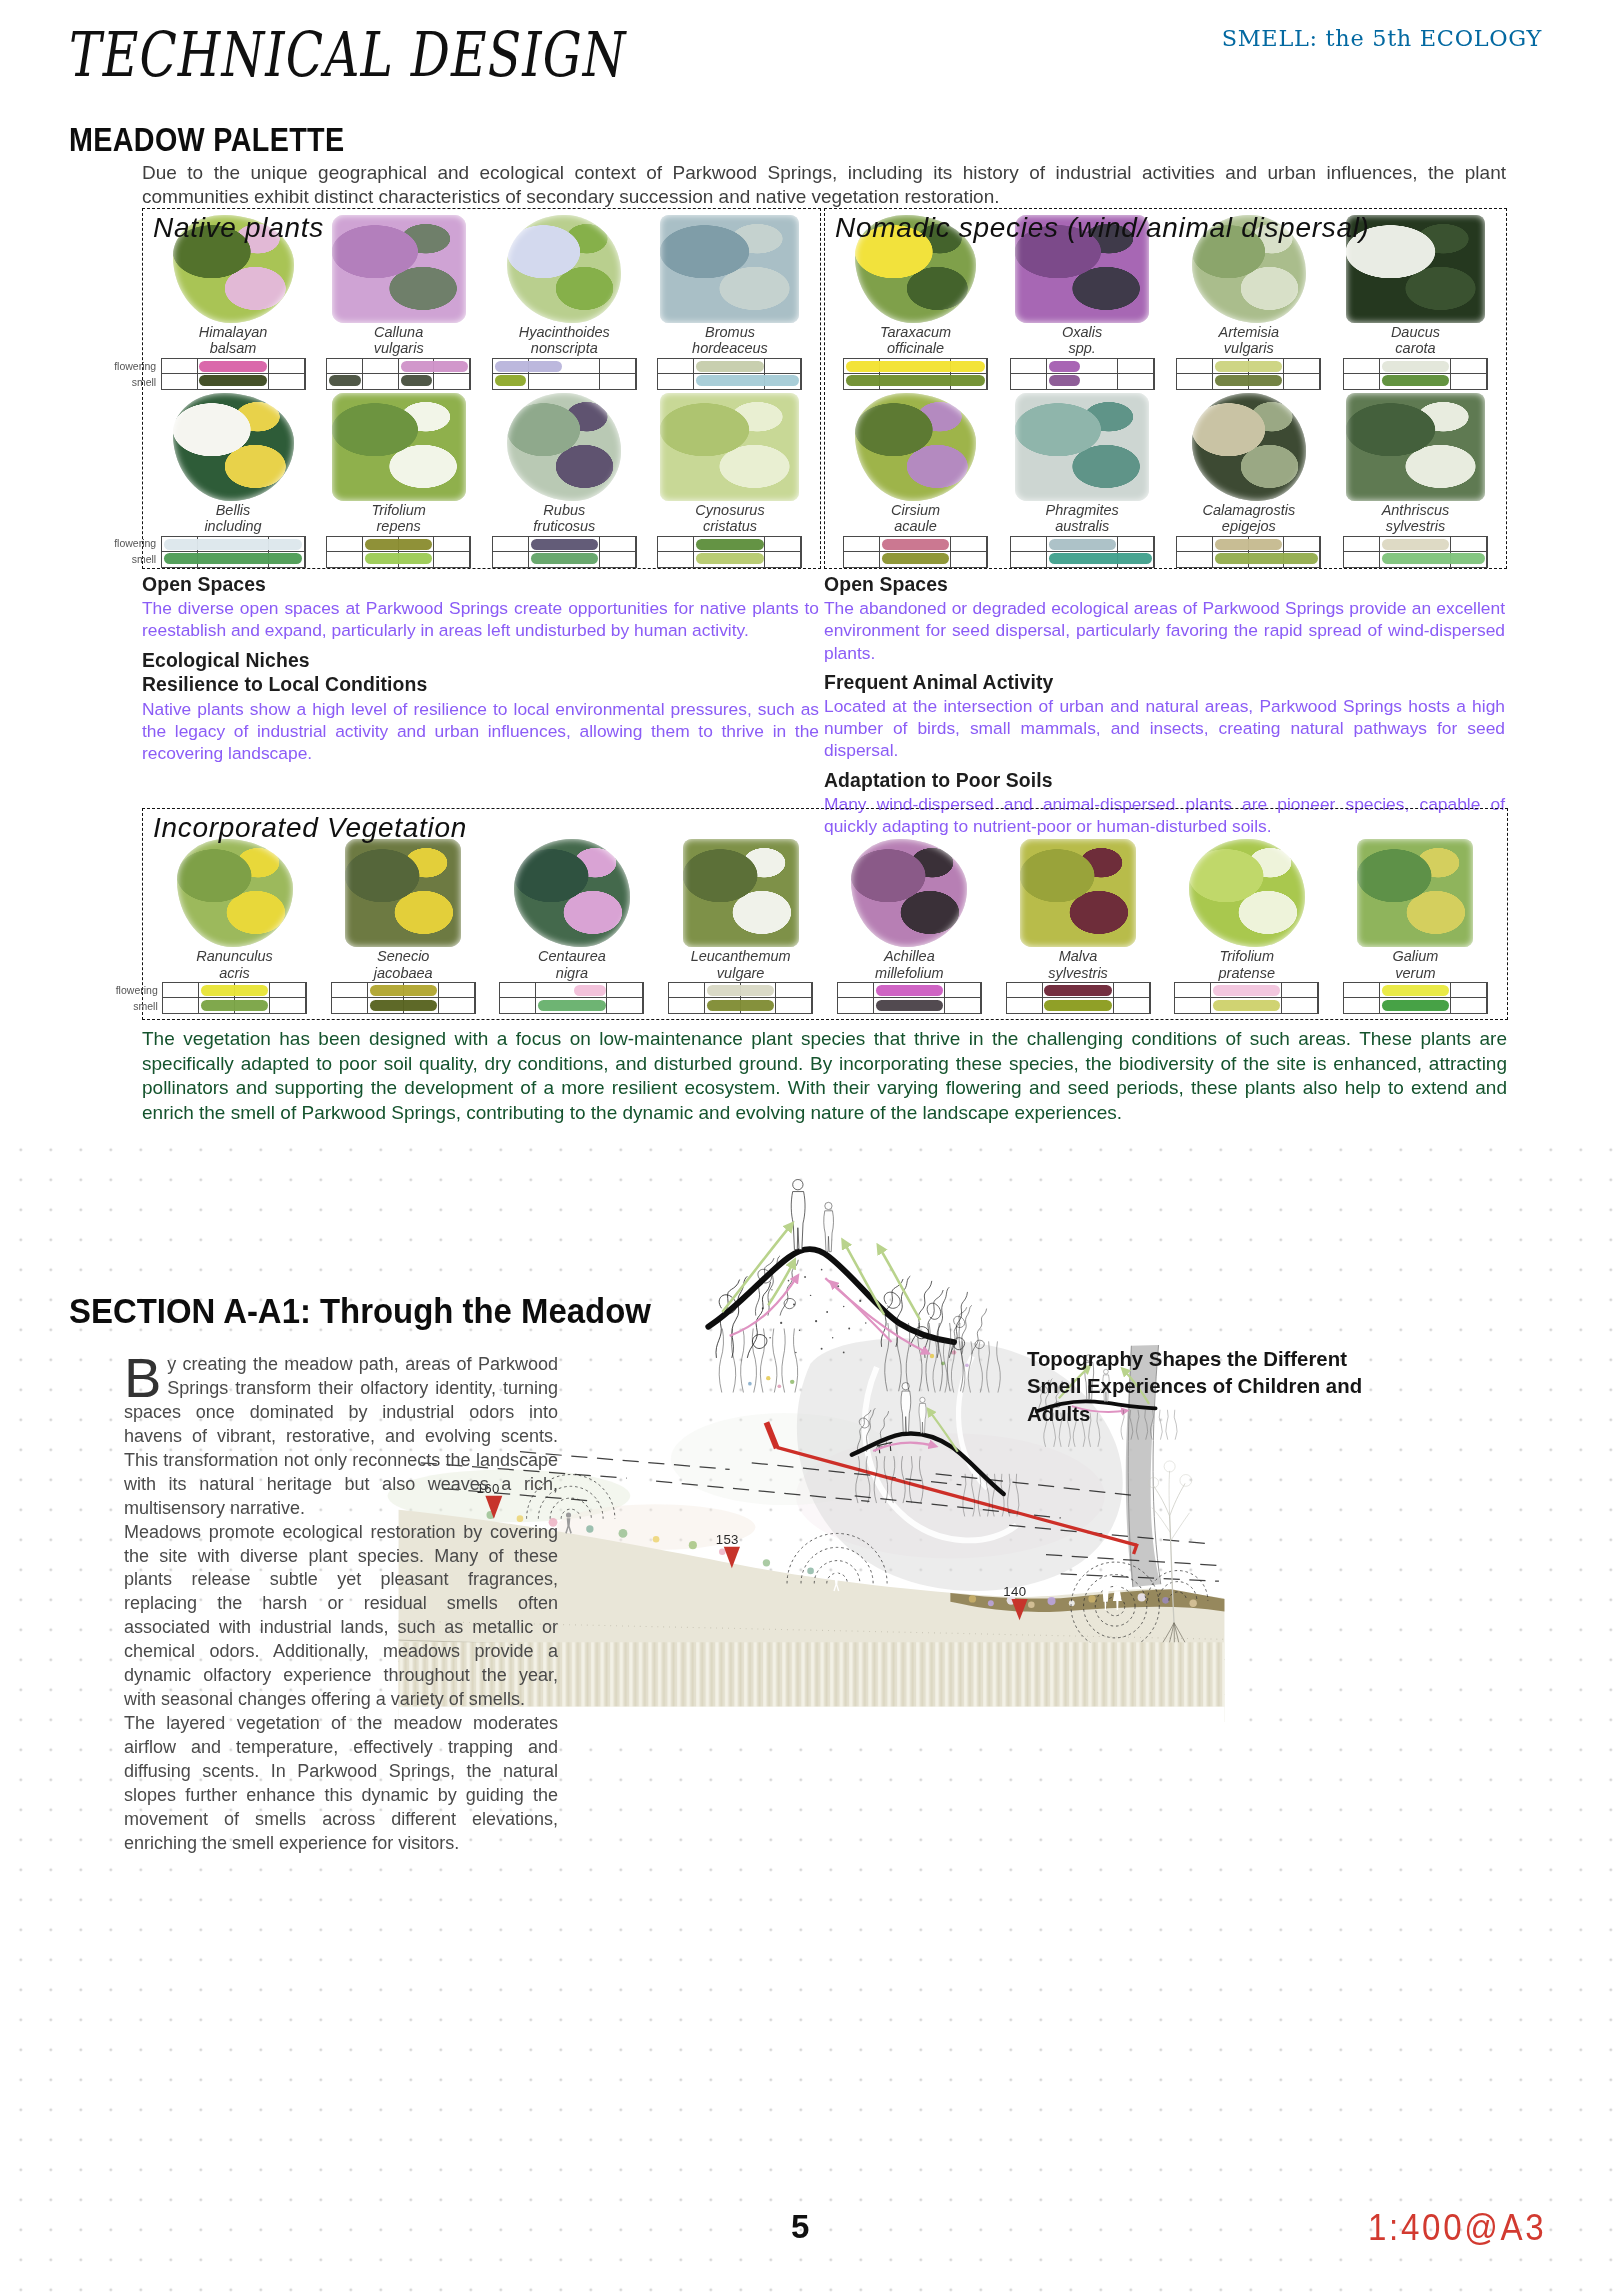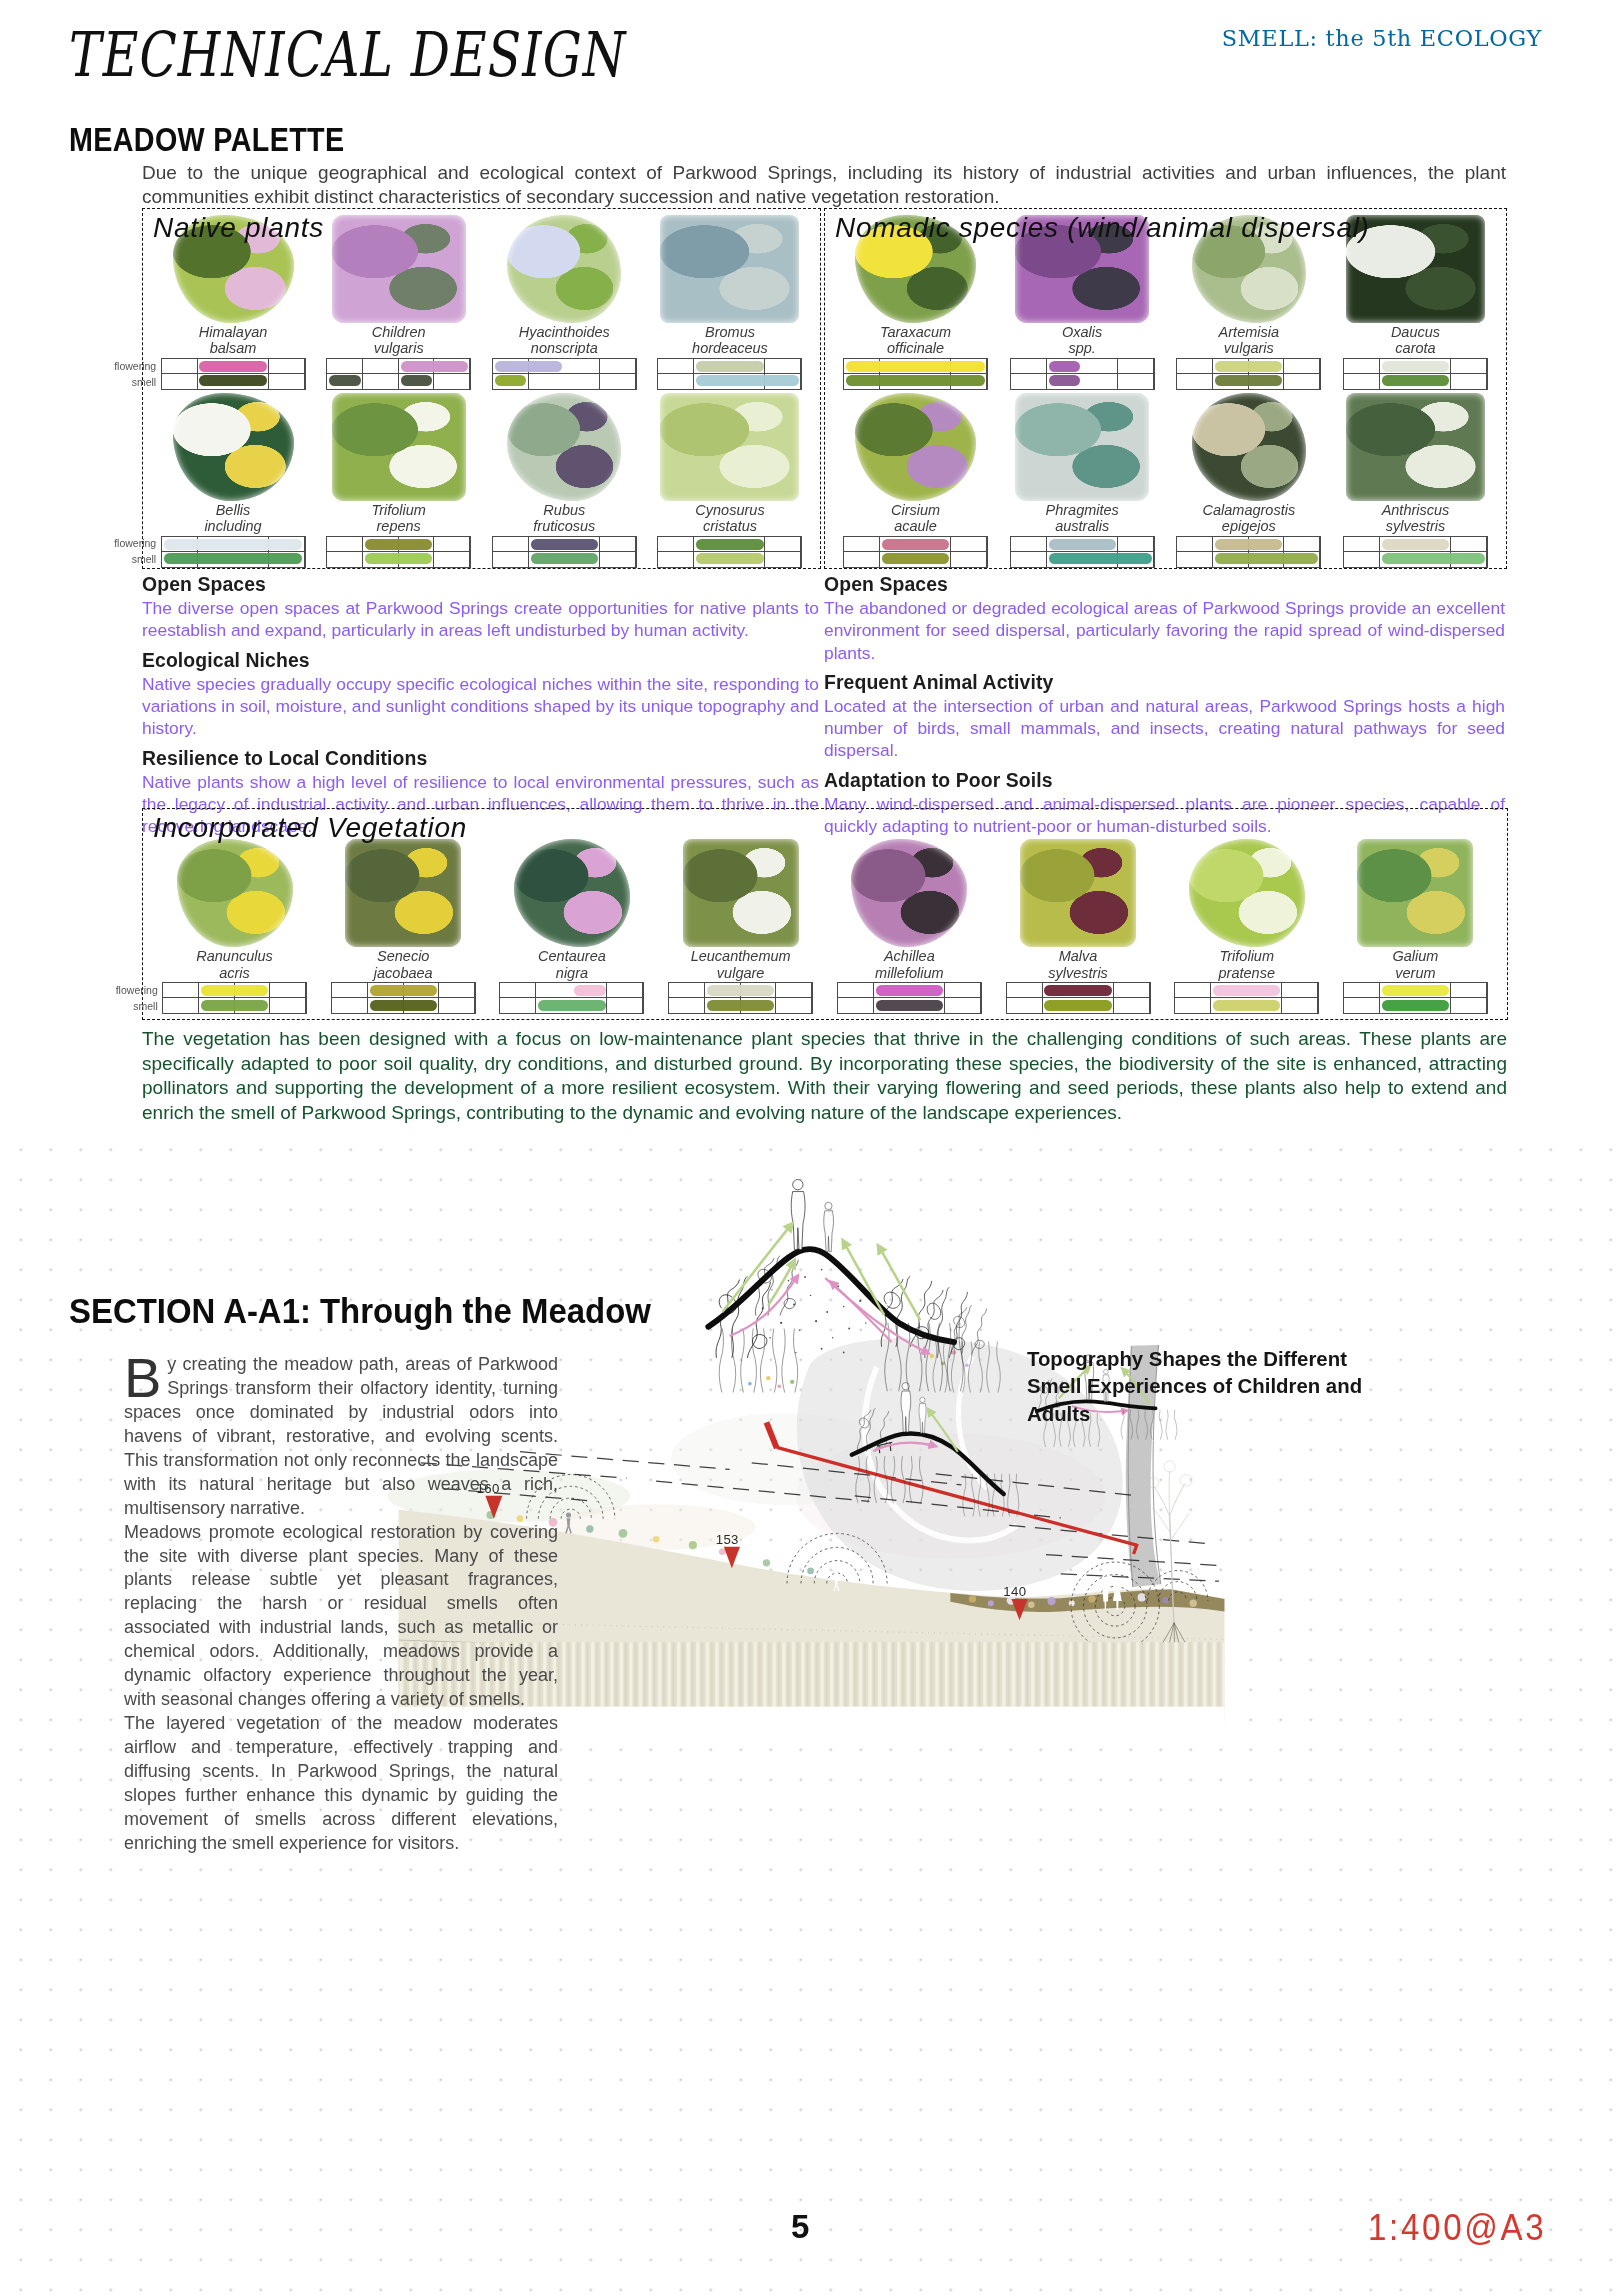--- a/index.html
+++ b/index.html
@@ -84,21 +84,21 @@
             </div>
             <div class="pgrid">
               <div class="blob" style="top: 2.2px; left: calc(25% + 2.2px); width: calc(50% - 4.3px); background: rgb(216, 99, 168);"></div>
               <div class="blob" style="top: 16.6px; left: calc(25% + 2.2px); width: calc(50% - 4.3px); background: rgb(61, 74, 32);"></div>
             </div>
           </div>
         </div>
         <div class="card">
           <div class="pimg" style="background: radial-gradient(55% 42% at 32% 34%, rgb(179, 127, 188) 0px, rgb(179, 127, 188) 58%, transparent 59%), radial-gradient(48% 38% at 68% 68%, rgb(111, 127, 106) 0px, rgb(111, 127, 106) 52%, transparent 53%), radial-gradient(40% 30% at 70% 22%, rgb(111, 127, 106) 0px, rgb(111, 127, 106) 45%, transparent 46%), rgb(207, 163, 212); width: 134px; border-radius: 11.6px;"></div>
           <div class="pname">
-            <span>Children</span>
+            <span>Calluna</span>
             <span>vulgaris</span>
           </div>
           <div class="pgridwrap">
             <div class="pgrid">
               <div class="blob" style="top: 2.2px; left: calc(50% + 2.2px); width: calc(50% - 4.3px); background: rgb(207, 147, 201);"></div>
               <div class="blob" style="top: 16.6px; left: calc(0% + 2.2px); width: calc(25% - 4.3px); background: rgb(73, 81, 63);"></div>
               <div class="blob" style="top: 16.6px; left: calc(50% + 2.2px); width: calc(25% - 4.3px); background: rgb(73, 81, 63);"></div>
             </div>
           </div>
         </div>
@@ -294,21 +294,20 @@
             </div>
           </div>
         </div>
       </div>
   </div>
 
   <div class="notes" style="left:142px;top:573px;width:677px;" id="notes-left">
     <h3>Open Spaces</h3>
     <p>The diverse open spaces at Parkwood Springs create opportunities for native plants to reestablish and expand, particularly in areas left undisturbed by human activity.</p>
     <h3>Ecological Niches</h3>
-    <p>Native species gradually occupy specific ecological niches within the site, responding to variations in soil, moisture, and sunlight conditions shaped by its unique topography and history.</p>
     <h3>Resilience to Local Conditions</h3>
     <p>Native plants show a high level of resilience to local environmental pressures, such as the legacy of industrial activity and urban influences, allowing them to thrive in the recovering landscape.</p>
   </div>
   <div class="notes" style="left:824px;top:573px;width:681px;" id="notes-right">
     <h3>Open Spaces</h3>
     <p>The abandoned or degraded ecological areas of Parkwood Springs provide an excellent environment for seed dispersal, particularly favoring the rapid spread of wind-dispersed plants.</p>
     <h3>Frequent Animal Activity</h3>
     <p>Located at the intersection of urban and natural areas, Parkwood Springs hosts a high number of birds, small mammals, and insects, creating natural pathways for seed dispersal.</p>
     <h3>Adaptation to Poor Soils</h3>
     <p>Many wind-dispersed and animal-dispersed plants are pioneer species, capable of quickly adapting to nutrient-poor or human-disturbed soils.</p>

